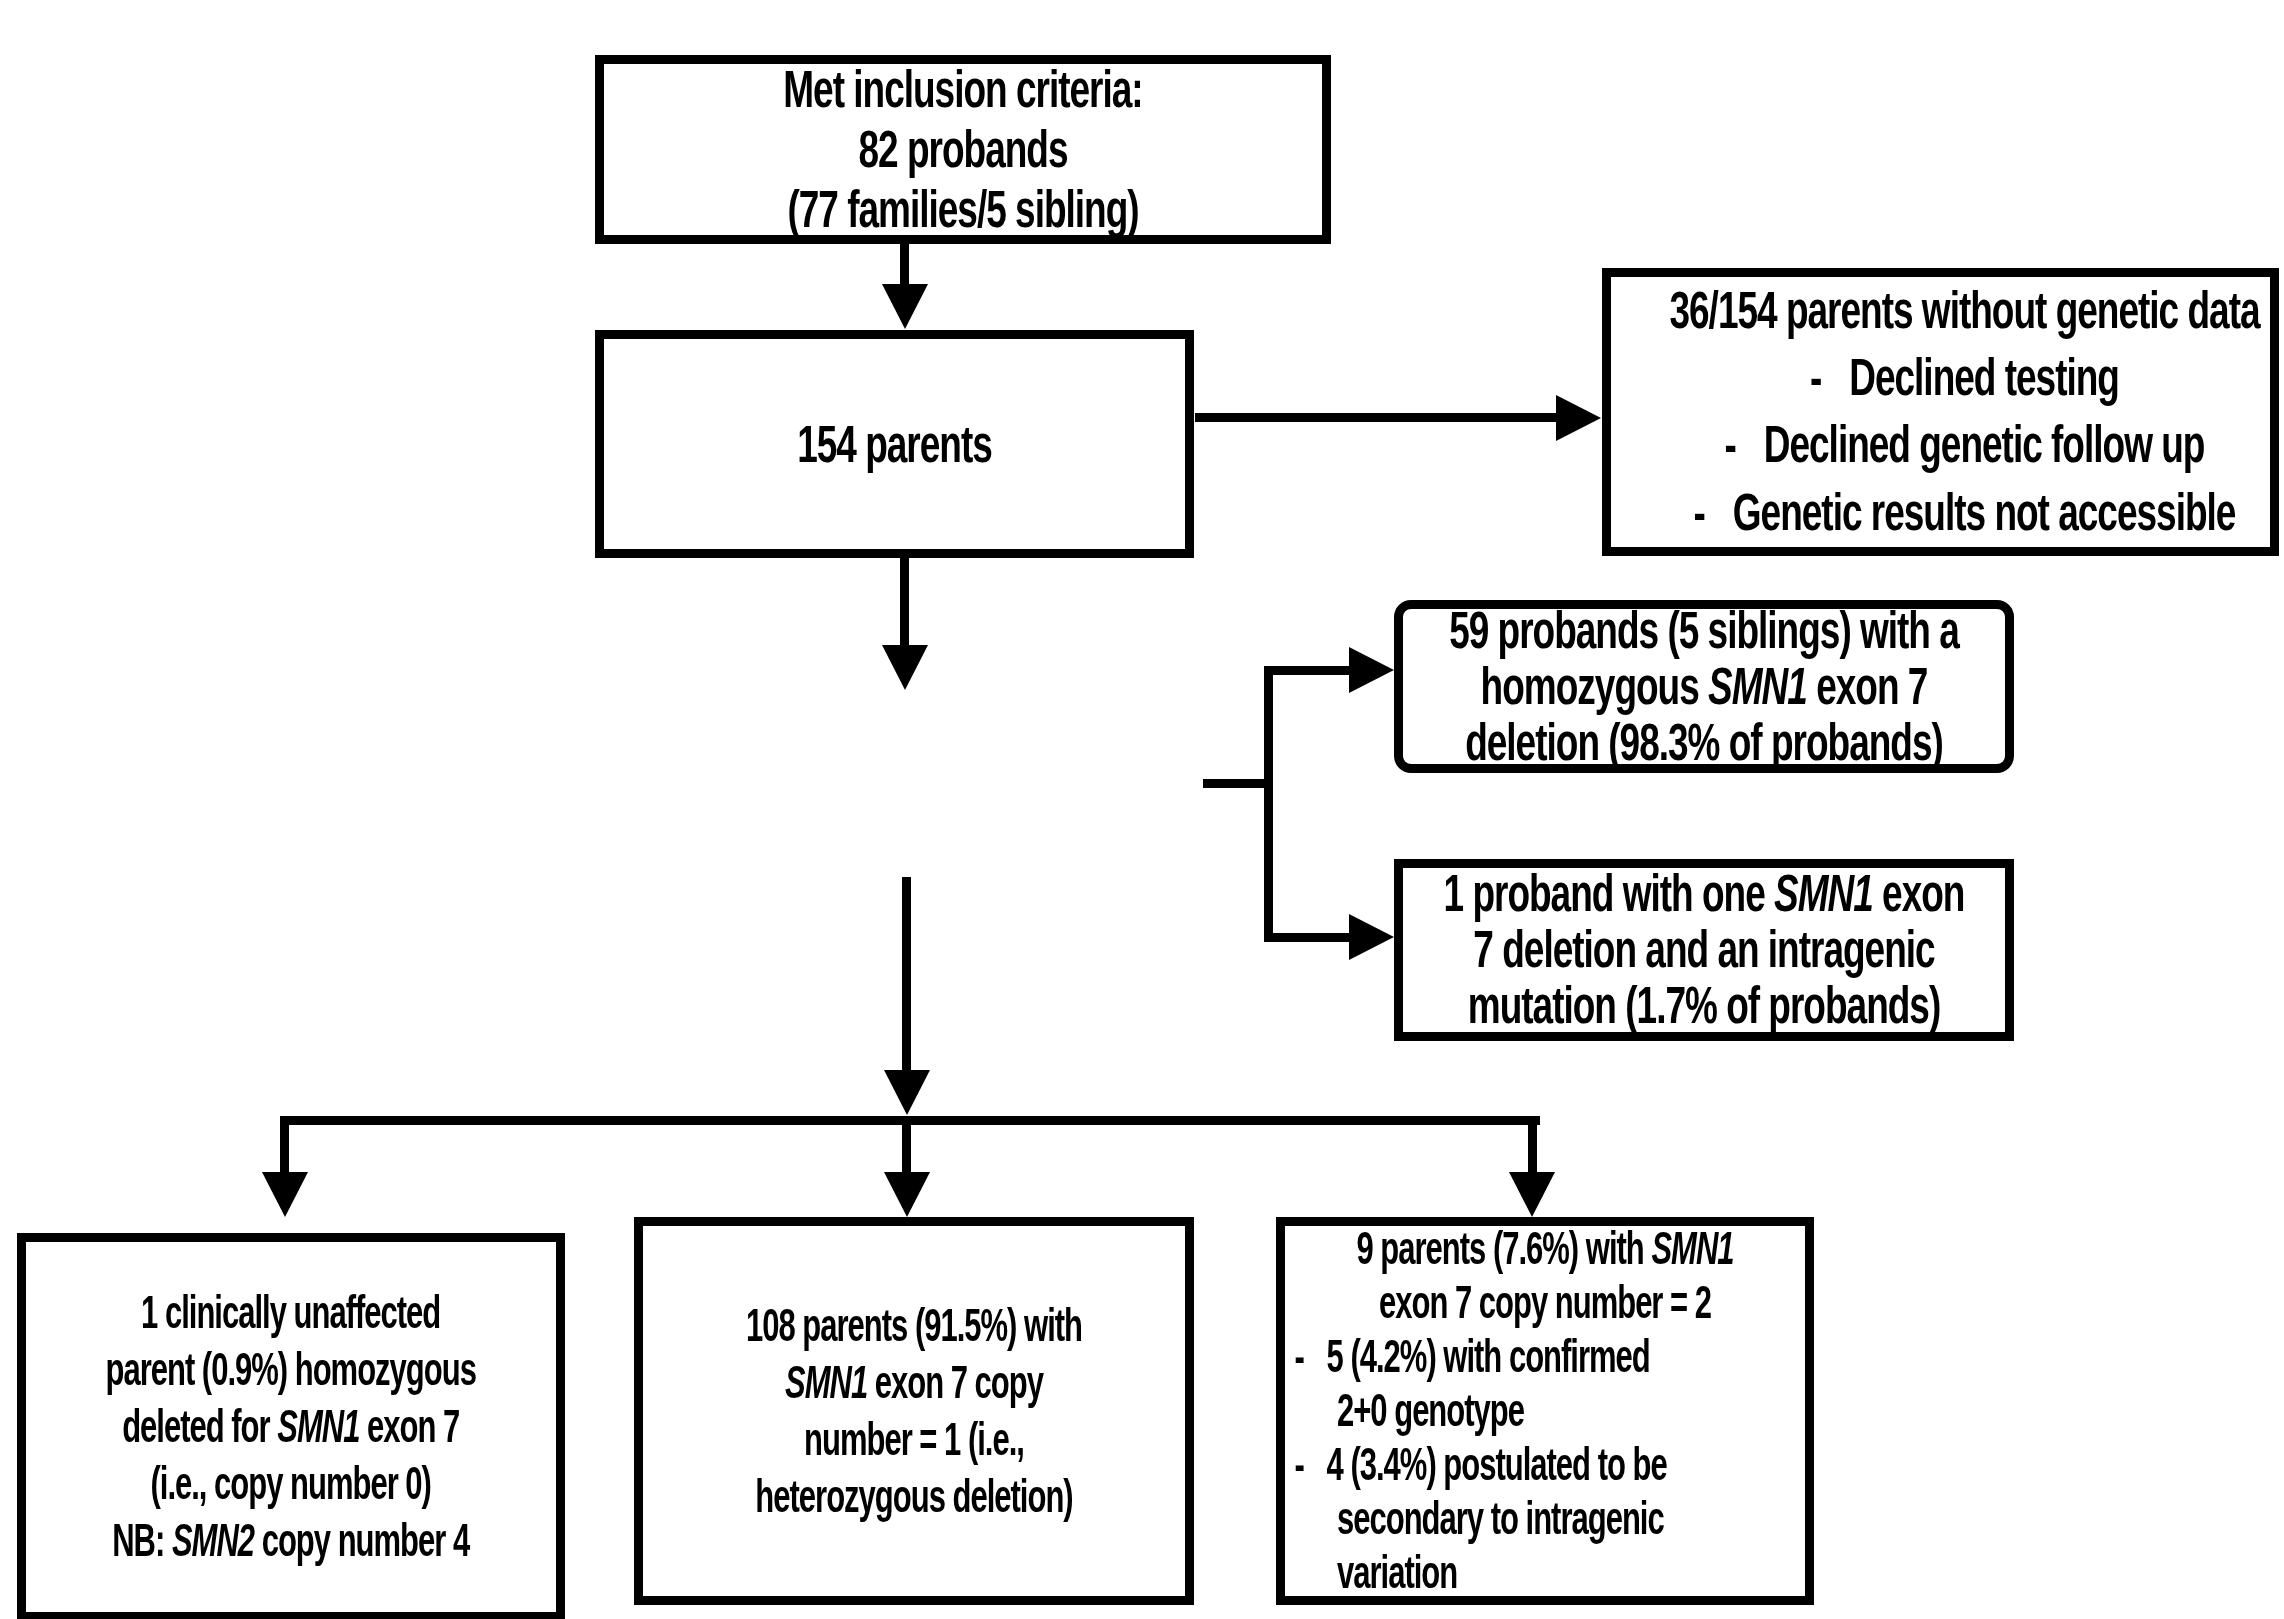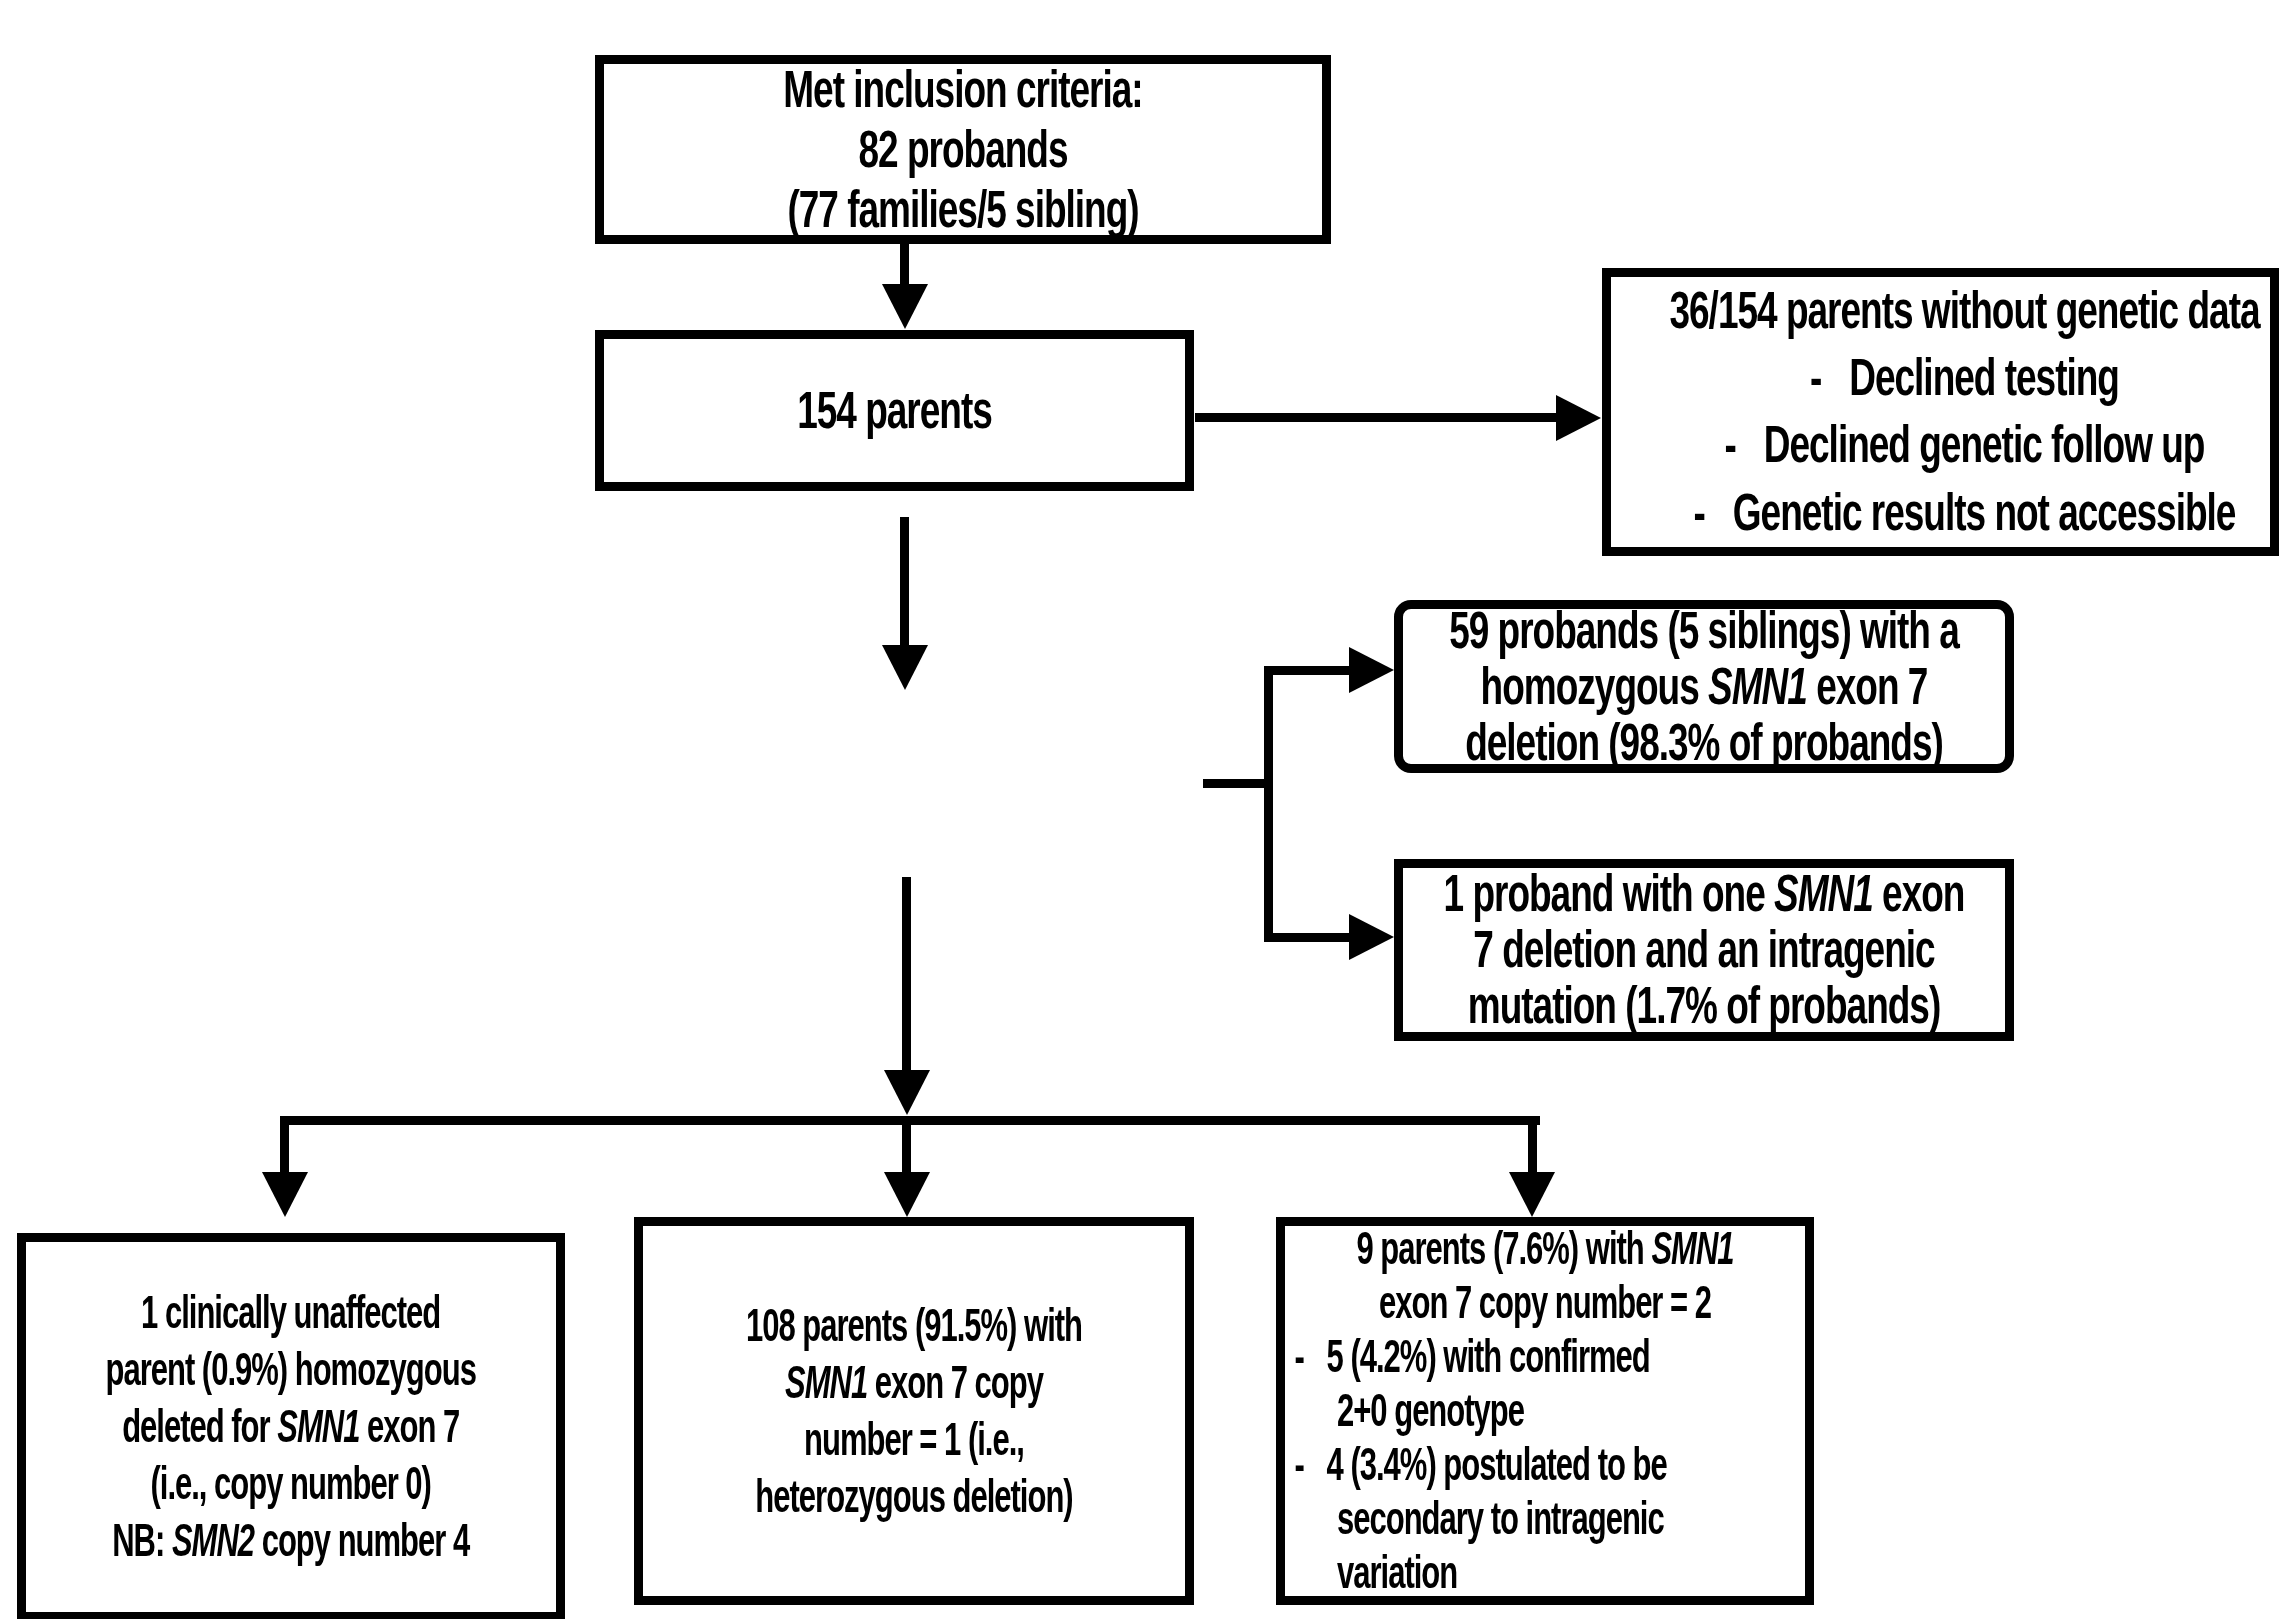--- a/index.html
+++ b/index.html
@@ -13,21 +13,21 @@
   .box-text.tall{transform:scaleY(1.5);}
   .line{white-space:pre;font-weight:700;letter-spacing:-1px;
         font-size:37px;line-height:43px;}
   .center{text-align:center;}
   .bullet{text-align:left;padding-left:9.4px;}
   .cont{text-align:left;padding-left:52px;}
   em{font-style:italic;}
 
   
   #b1{left:595px;top:19px;width:736px;height:189px;margin-top:36px;}
-  #b2{left:595px;top:330px;width:599px;height:161px;}
+  #b2{left:595px;top:330px;width:599px;height:228px;}
   #b3{left:1602px;top:268px;width:677px;height:288px;padding-left:48px;}
   #b4{left:581px;top:691px;width:623px;height:185px;}
   #b5{left:1394px;top:600px;width:620px;height:173px;border-radius:17px;}
   #b6{left:1394px;top:859px;width:620px;height:182px;}
   #b7{left:16.7px;top:1217px;width:548px;height:388px;margin-top:16px;}
   #b8{left:634px;top:1217px;width:560px;height:388px;align-items:flex-end;}
   #b9{left:1261px;top:1217px;width:538px;height:388px;margin-left:15px;}
 
   
   #b3 .line{line-height:48px;}

